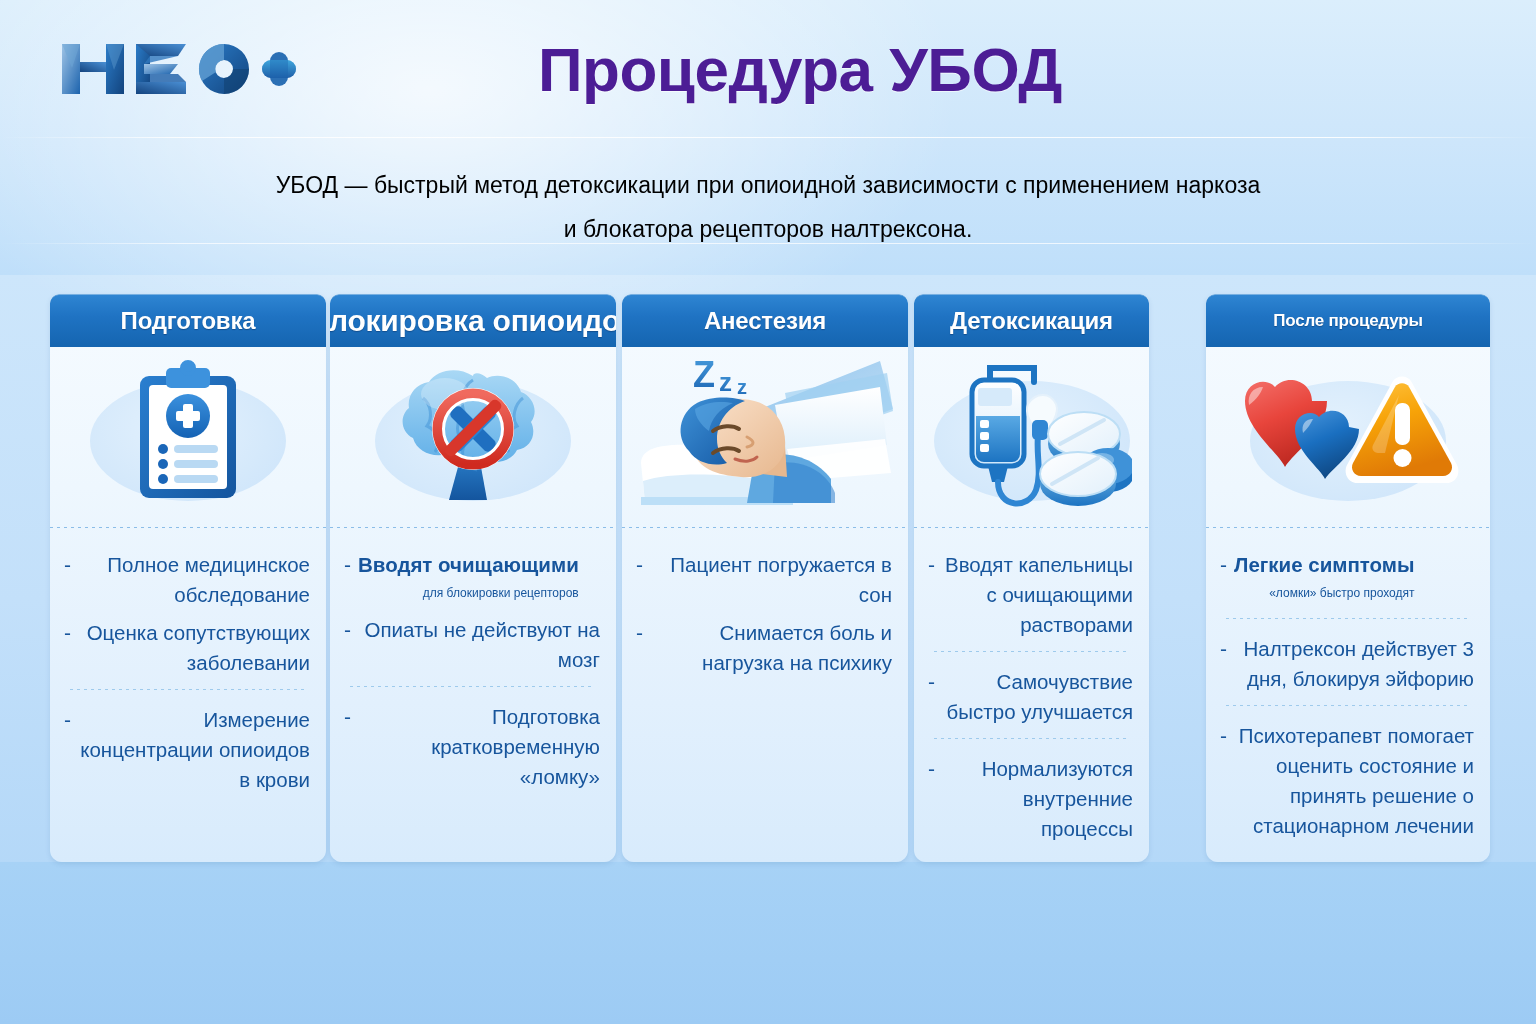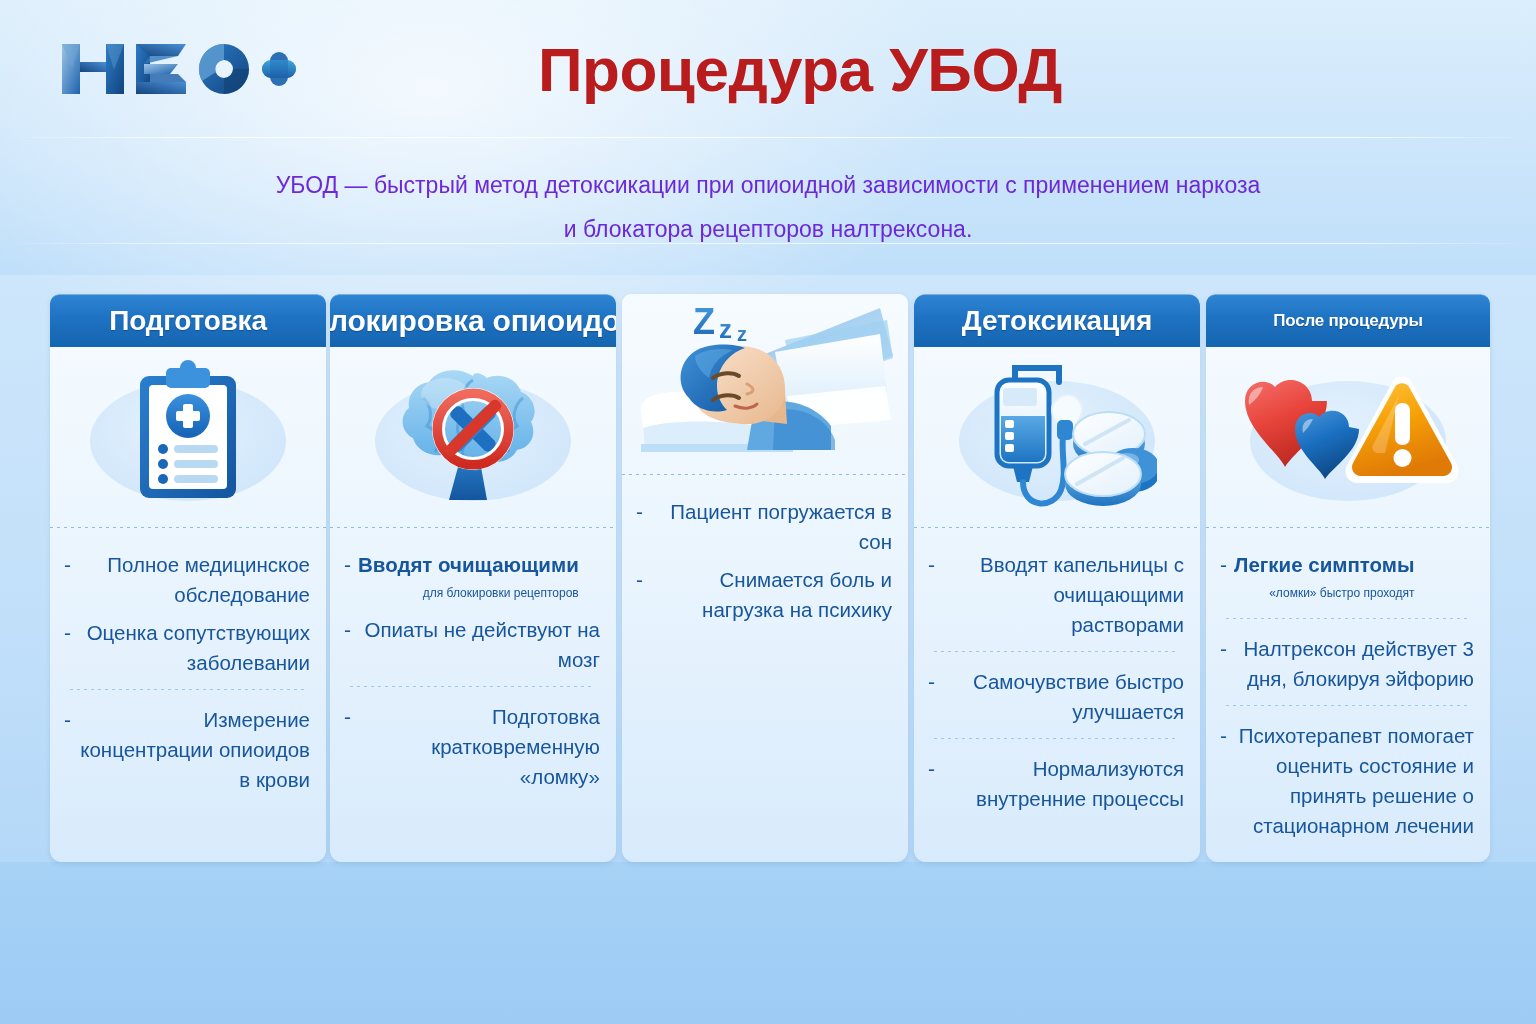--- a/index.html
+++ b/index.html
@@ -36,52 +36,52 @@
     position:absolute;left:0;top:243px;width:1536px;height:1px;
     background:linear-gradient(90deg,rgba(255,255,255,0) 0%,rgba(255,255,255,.7) 12%,rgba(255,255,255,.75) 88%,rgba(255,255,255,0) 100%);
   }
 
   
   .logo{position:absolute;left:58px;top:38px;width:240px;height:62px;}
 
   
   .title{
     position:absolute;left:300px;top:34px;width:1000px;text-align:center;
-    font-size:62px;font-weight:bold;color:#b91c1c;letter-spacing:-0.5px;
+    font-size:62px;font-weight:bold;color:#4c1d95;letter-spacing:-0.5px;
     font-family:"Liberation Sans","DejaVu Sans",sans-serif;
     text-shadow:0 1px 0 rgba(255,255,255,.6);
   }
   .subtitle{
     position:absolute;left:168px;top:163px;width:1200px;text-align:center;
-    font-size:23px;line-height:44px;color:#6d28d9;
+    font-size:23px;line-height:44px;color:#000000;
   }
 
   
   .cards{position:absolute;left:50px;top:294px;width:1440px;height:570px;}
   .card{
     position:absolute;top:0;height:568px;
     border-radius:9px 9px 12px 12px;
     background:linear-gradient(180deg,#f6fbff 0%,#eef7fe 34%,#e2f0fd 72%,#d8ebfc 100%);
     box-shadow:0 2px 5px rgba(40,90,150,.13);
     overflow:hidden;
   }
   .c0{left:0px;width:276px;}
   .c1{left:280px;width:286px;}
   .c2{left:572px;width:286px;}
-  .c3{left:864px;width:286px;border-radius:12px;}
+  .c3{left:864px;width:235px;}
   .c4{left:1156px;width:284px;}
 
   .card-head{
     position:relative;height:53px;border-radius:9px 9px 0 0;
     background:linear-gradient(180deg,#2f86d3 0%,#1f73c3 42%,#1565b0 100%);
     display:flex;align-items:center;justify-content:center;
     box-shadow:inset 0 1px 0 rgba(255,255,255,.35);
   }
   .card-head span{
-    color:#ffffff;font-size:28px;font-weight:bold;letter-spacing:-0.2px;
+    color:#ffffff;font-size:24px;font-weight:bold;letter-spacing:-0.2px;
     text-shadow:0 1px 1px rgba(8,45,90,.45);white-space:nowrap;
   }
   .c1 .card-head span{font-size:30px;}
   .c4 .card-head span{font-size:17px;}
 
   .icon-zone{
     position:relative;height:180px;
     display:flex;align-items:center;justify-content:center;
   }
   .ellipse-bg{
@@ -300,20 +300,23 @@
         <div>
           <div class="bullet">
             <span class="dash">-</span>
             <span class="btxt b-strong">Подготовка кратковременную «ломку»</span>
           </div>
         </div>
       </div>
     </div>
 
     <div class="card c2">
+      <div class="card-head">
+        <span>Анестезия</span>
+      </div>
       <div class="icon-zone">
         <div class="icon-svg">
           <svg width="260" height="165" viewBox="0 0 260 165">
             <defs>
               <linearGradient id="blanketG" x1="0" y1="0" x2="1" y2="1">
                 <stop offset="0" stop-color="#7fbcea"></stop>
                   <stop offset="1" stop-color="#bfdcf5"></stop>
               </linearGradient>
               <linearGradient id="sheetG" x1="0" y1="0" x2="0" y2="1">
                 <stop offset="0" stop-color="#ffffff"></stop>

